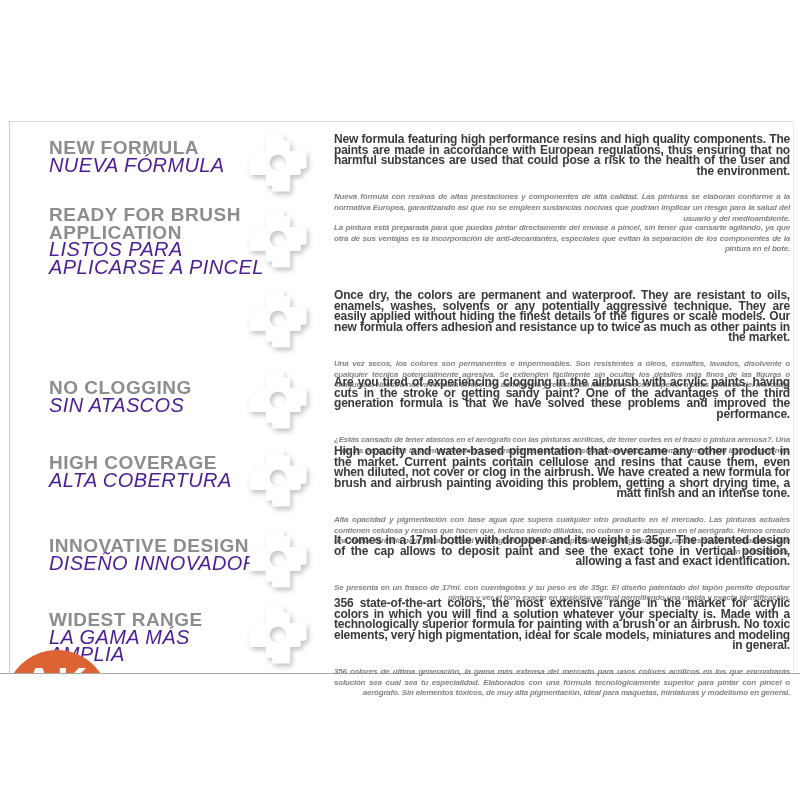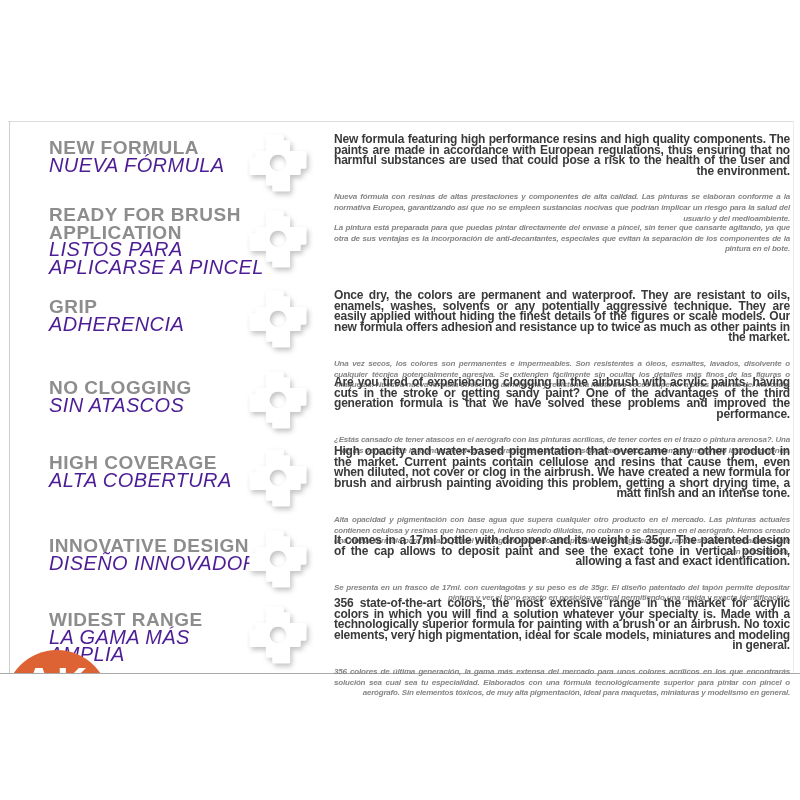--- a/index.html
+++ b/index.html
@@ -75,24 +75,20 @@
   </div>
   <div class="capicon" style="top:208px">
     <svg viewBox="0 0 64 64">
         <use href="#capcross"></use>
       </svg>
   </div>
   <div class="para" style="top:207px">
     <p class="es">La pintura está preparada para que puedas pintar directamente del envase a pincel, sin tener que cansarte agitando, ya que otra de sus ventajas es la incorporación de anti-decantantes, especiales que evitan la separación de los componentes de la pintura en el bote.</p>
   </div>
 
-  <div class="label" style="top:298px">
-    <div class="t-en">GRIP</div>
-    <div class="t-es">ADHERENCIA</div>
-  </div>
   <div class="capicon" style="top:288px">
     <svg viewBox="0 0 64 64">
         <use href="#capcross"></use>
       </svg>
   </div>
   <div class="para" style="top:290px">
     <p class="en">Once dry, the colors are permanent and waterproof. They are resistant to oils, enamels, washes, solvents or any potentially aggressive technique. They are easily applied without hiding the finest details of the figures or scale models. Our new formula offers adhesion and resistance up to twice as much as other paints in the market.</p>
     <p class="es">Una vez secos, los colores son permanentes e impermeables. Son resistentes a óleos, esmaltes, lavados, disolvente o cualquier técnica potencialmente agresiva. Se extienden fácilmente sin ocultar los detalles más finos de las figuras o maquetas. Nuestra nueva fórmula ofrece una adherencia y resistencia hasta dos veces superior a otras pinturas del mercado.</p>
   </div>
 

